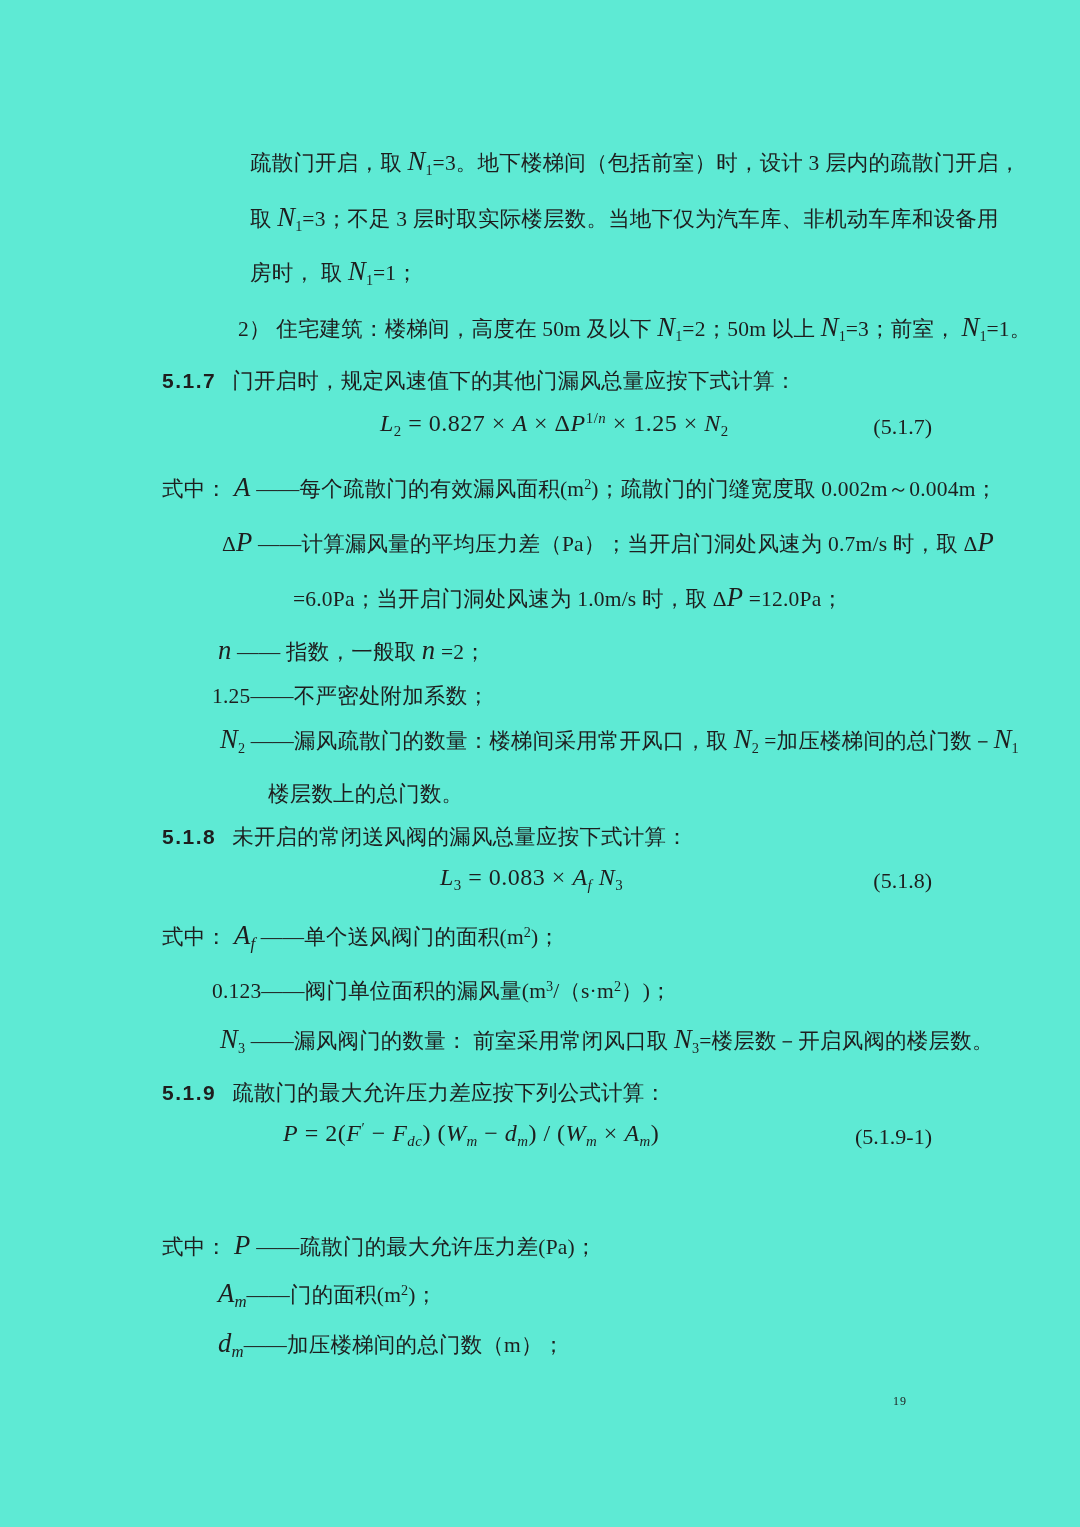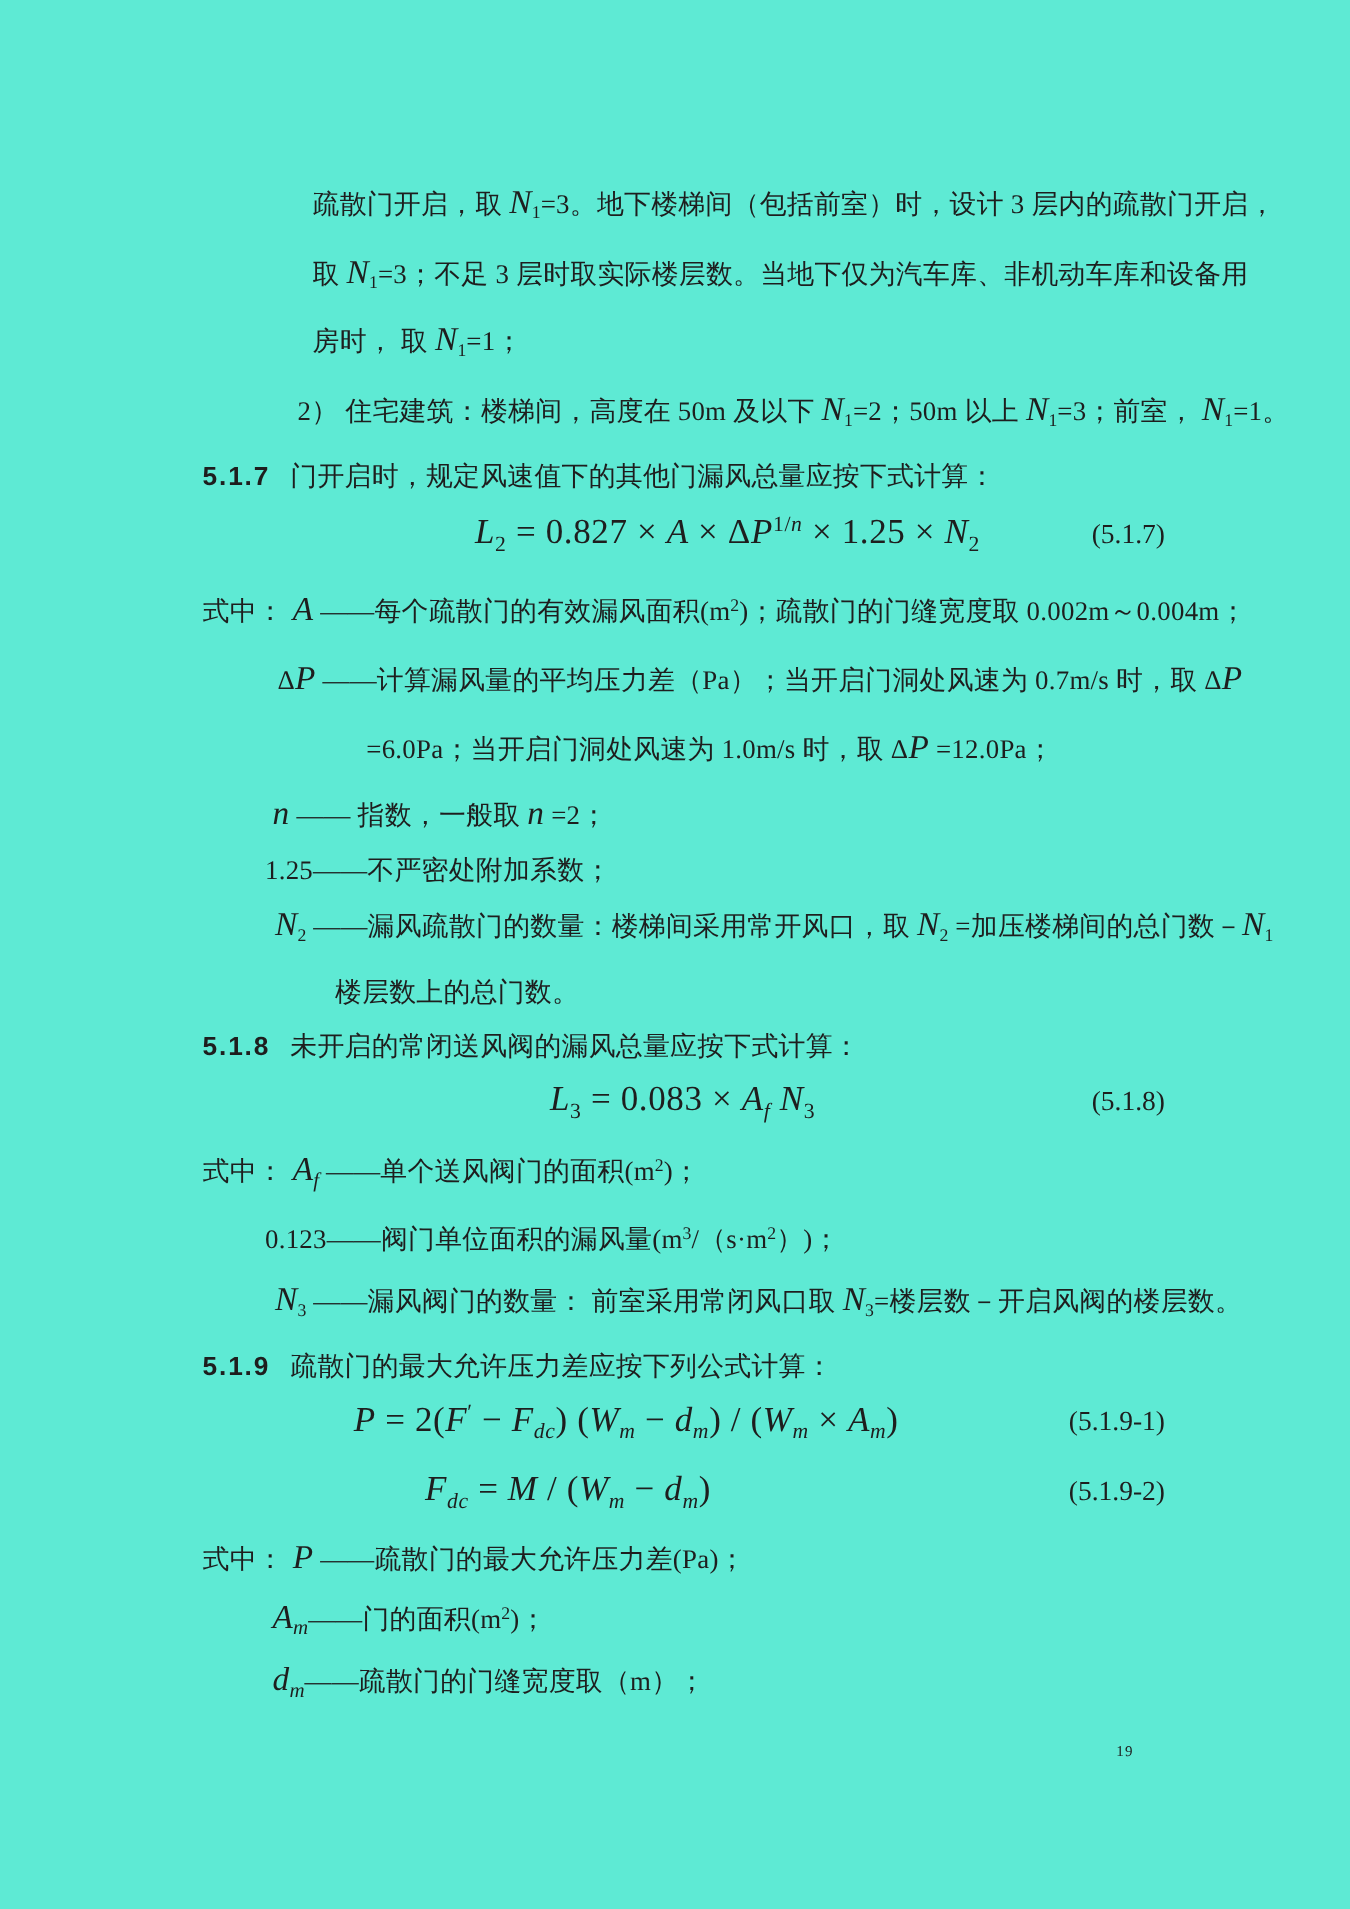--- a/index.html
+++ b/index.html
@@ -32,21 +32,21 @@
     font-family: Liberation Sans, sans-serif;
     font-weight: bold;
     font-size: 21px;
     margin-right: 16px;
     letter-spacing: 1.5px;
   }
   .formula-row { position: absolute; left: 0; right: 0; height: 48px; }
   .formula {
     position: absolute;
     white-space: nowrap;
-    font-size: 28px;
+    font-size: 24px;
     letter-spacing: 0.5px;
   }
   .formula sub { font-size: 0.62em; vertical-align: -0.35em; }
   .formula sup { font-size: 0.62em; vertical-align: 0.55em; }
   .eqlabel {
     position: absolute;
     right: 148px;
     top: 4px;
     font-size: 22px;
     white-space: nowrap;
@@ -95,25 +95,21 @@
   <div class="line bodyline" style="top:976px;left:212px"><span>0.123——阀门单位面积的漏风量(m</span><sup>3</sup><span>/（s·m</span><sup>2</sup><span>）)；</span></div>
   <div class="line bodyline" style="top:1026px;left:220px"><span class="ri">N</span><sub>3</sub><span> ——漏风阀门的数量： 前室采用常闭风口取 </span><span class="ri">N</span><sub>3</sub><span>=楼层数－开启风阀的楼层数。</span></div>
 
   <div class="line bodyline" style="top:1078px;left:162px">
     <span class="secnum">5.1.9</span><span>疏散门的最大允许压力差应按下列公式计算：</span>
   </div>
   <div class="formula-row" style="top:1120px">
     <span class="formula" style="left:283px"><span class="ri">P</span><span> = 2(</span><span class="ri">F</span><sup>′</sup><span> − </span><span class="ri">F</span><sub class="ri">dc</sub><span>) (</span><span class="ri">W</span><sub class="ri">m</sub><span> − </span><span class="ri">d</span><sub class="ri">m</sub><span>) / (</span><span class="ri">W</span><sub class="ri">m</sub><span> × </span><span class="ri">A</span><sub class="ri">m</sub><span>)</span></span>
     <span class="eqlabel">(5.1.9-1)</span>
   </div>
-  <div class="formula-row" style="top:1176px">
-    <span class="formula" style="left:340px"><span class="ri">F</span><sub class="ri">dc</sub><span> = </span><span class="ri">M</span><span> / (</span><span class="ri">W</span><sub class="ri">m</sub><span> − </span><span class="ri">d</span><sub class="ri">m</sub><span>)</span></span>
-    <span class="eqlabel">(5.1.9-2)</span>
-  </div>
   <div class="line bodyline" style="top:1232px;left:162px">
     <span class="wherelabel">式中：</span><span><span class="ri">P</span><span> ——疏散门的最大允许压力差(Pa)；</span></span>
   </div>
   <div class="line bodyline" style="top:1280px;left:218px"><span class="ri">A</span><sub class="ri">m</sub><span>——门的面积(m</span><sup>2</sup><span>)；</span></div>
-  <div class="line bodyline" style="top:1330px;left:218px"><span class="ri">d</span><sub class="ri">m</sub><span>——疏散门的门缝宽度取（m）；</span></div>
+  <div class="line bodyline" style="top:1330px;left:218px"><span class="ri">d</span><sub class="ri">m</sub><span>——加压楼梯间的总门数（m）；</span></div>
 
   <div class="line pagenum" style="top:1393px;left:893px">19</div>
 
 </div>
 
 </body></html>

